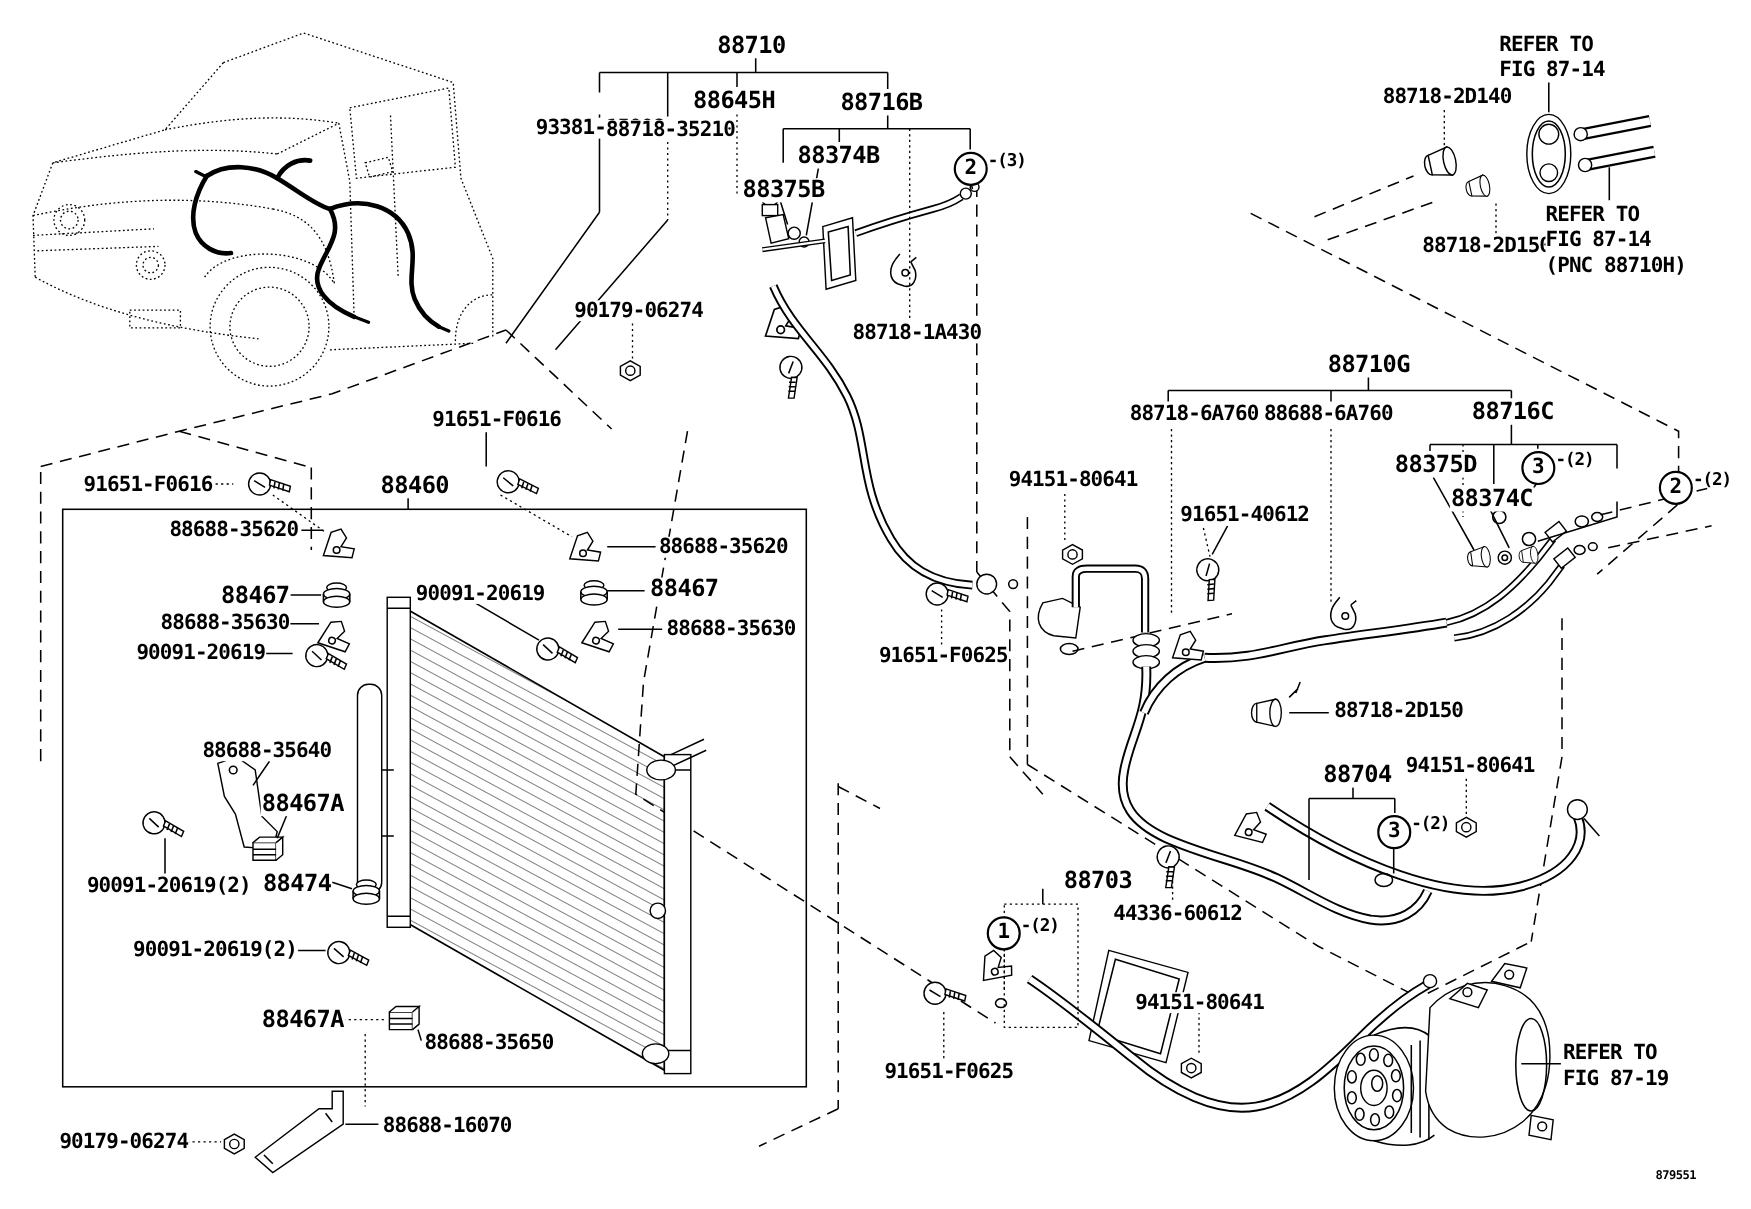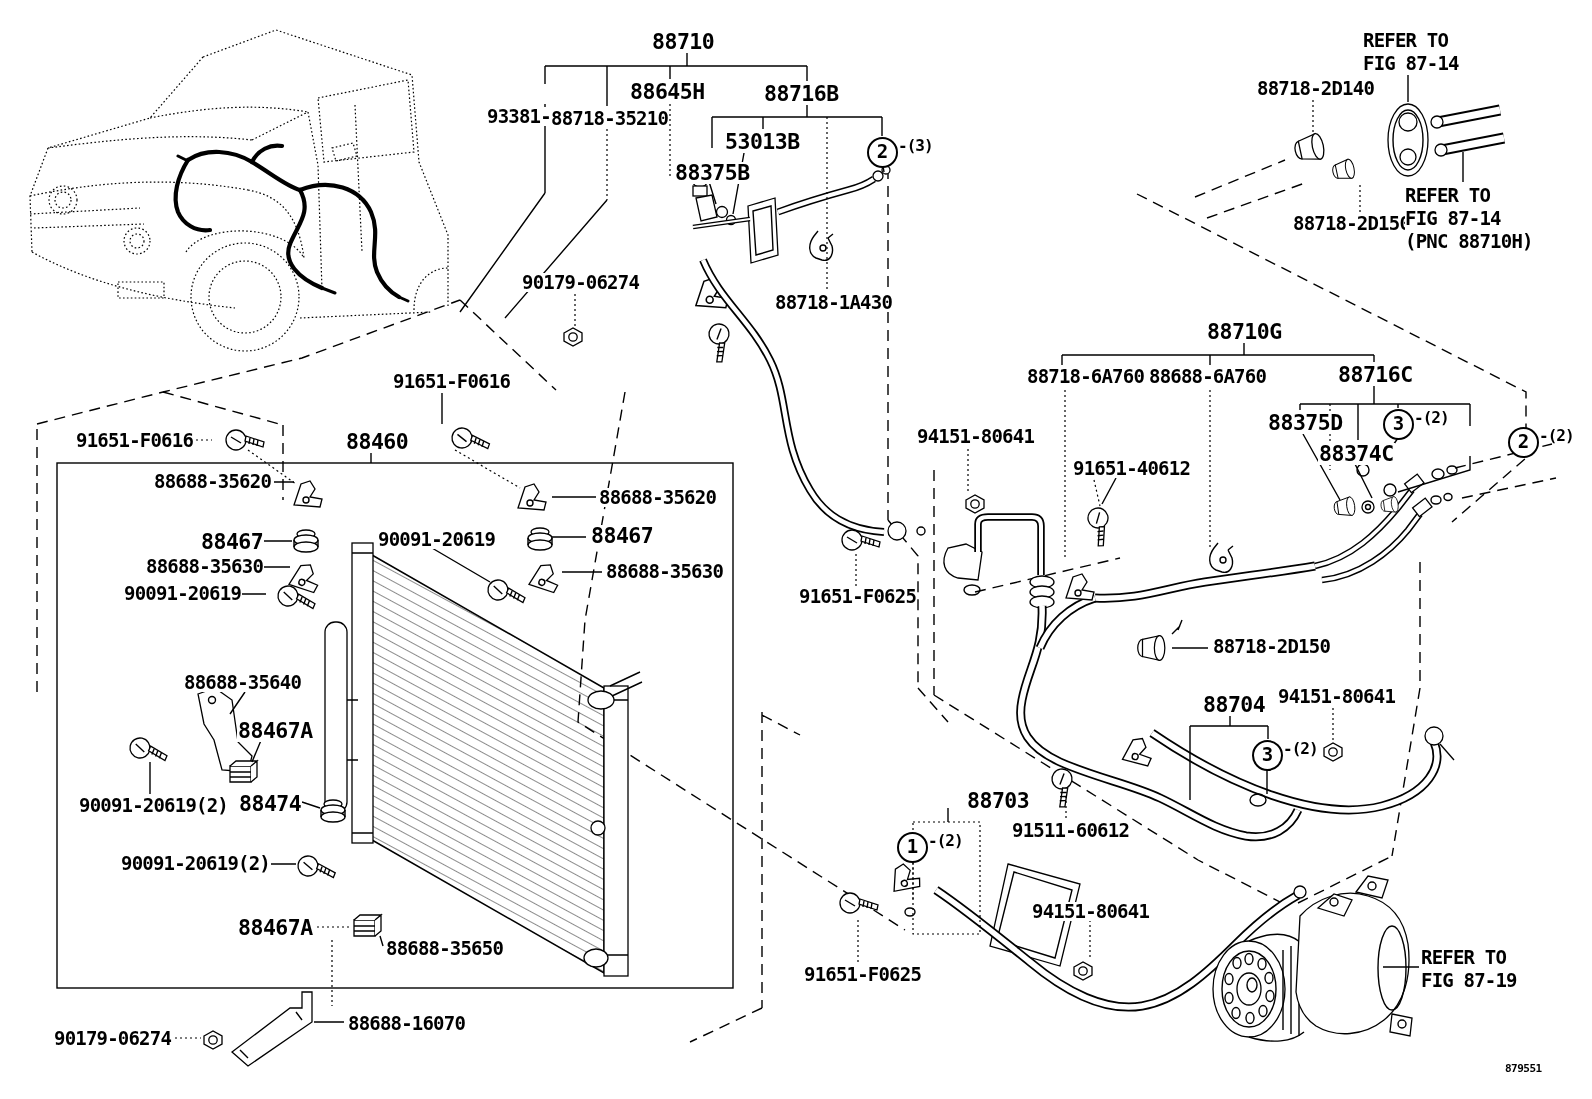--- a/index.html
+++ b/index.html
@@ -327,21 +327,21 @@
   </g>
 </svg>
 
 <div id="labels-layer">
   <div class="dwgnum" style="left:1505px;top:1062px">879551</div>
 <div class="lbl lg" style="left: 651px; top: 31px;">88710</div>
       <div class="lbl md" style="left: 486px; top: 85px; margin-top: 22px;">93381-15008</div>
       <div class="lbl lg" style="left: 629px; top: 81px;">88645H</div>
       <div class="lbl lg" style="left: 763px; top: 83px;">88716B</div>
       <div class="lbl md" style="left: 550px; top: 109px;">88718-35210</div>
-      <div class="lbl lg" style="left: 724px; top: 131px;">53013B</div>
+      <div class="lbl lg" style="left: 724px; top: 131px;">88374B</div>
       <div class="lbl lg" style="left: 674px; top: 162px;">88375B</div>
       <div class="lbl md" style="left: 521px; top: 273px;">90179-06274</div>
       <div class="lbl md" style="left: 774px; top: 293px;">88718-1A430</div>
       <div class="lbl md" style="left: 1256px; top: 79px;">88718-2D140</div>
       <div class="lbl md" style="left: 1292px; top: 214px;">88718-2D150</div>
       <div class="lbl lg" style="left: 1206px; top: 321px;">88710G</div>
       <div class="lbl md" style="left: 1005px; top: 367px; margin-left: 21px;">88718-6A760</div>
       <div class="lbl md" style="left: 1148px; top: 367px;">88688-6A760</div>
       <div class="lbl lg" style="left: 1337px; top: 364px;">88716C</div>
       <div class="lbl lg" style="left: 1267px; top: 412px;">88375D</div>
@@ -364,21 +364,21 @@
       <div class="lbl md" style="left: 183px; top: 673px;">88688-35640</div>
       <div class="lbl lg" style="left: 237px; top: 720px;">88467A</div>
       <div class="lbl md" style="left: 78px; top: 796px;">90091-20619(2)</div>
       <div class="lbl lg" style="left: 238px; top: 793px;">88474</div>
       <div class="lbl md" style="left: 120px; top: 854px;">90091-20619(2)</div>
       <div class="lbl lg" style="left: 237px; top: 917px;">88467A</div>
       <div class="lbl md" style="left: 385px; top: 939px;">88688-35650</div>
       <div class="lbl md" style="left: 347px; top: 1014px;">88688-16070</div>
       <div class="lbl md" style="left: 53px; top: 1029px;">90179-06274</div>
       <div class="lbl lg" style="left: 918px; top: 790px; margin-left: 48px;">88703</div>
-      <div class="lbl md" style="left: 1011px; top: 821px;">91511-60612</div>
+      <div class="lbl md" style="left: 1011px; top: 821px;">44336-60612</div>
       <div class="lbl md" style="left: 1031px; top: 902px;">94151-80641</div>
       <div class="lbl md" style="left: 803px; top: 965px;">91651-F0625</div>
       <div class="lbl lg" style="left: 1202px; top: 694px;">88704</div>
       <div class="lbl md" style="left: 1277px; top: 687px;">94151-80641</div>
       <div class="callout" style="left: 867px; top: 136px;"><span class="circ">2</span><span class="suffix">-(3)</span></div>
       <div class="callout" style="left: 1383px; top: 408px;"><span class="circ">3</span><span class="suffix">-(2)</span></div>
       <div class="callout" style="left: 1508px; top: 426px;"><span class="circ">2</span><span class="suffix">-(2)</span></div>
       <div class="callout" style="left: 897px; top: 831px;"><span class="circ">1</span><span class="suffix">-(2)</span></div>
       <div class="callout" style="left: 1252px; top: 739px;"><span class="circ">3</span><span class="suffix">-(2)</span></div>
       <div class="note" style="left: 1363px; top: 29px;">REFER TO

